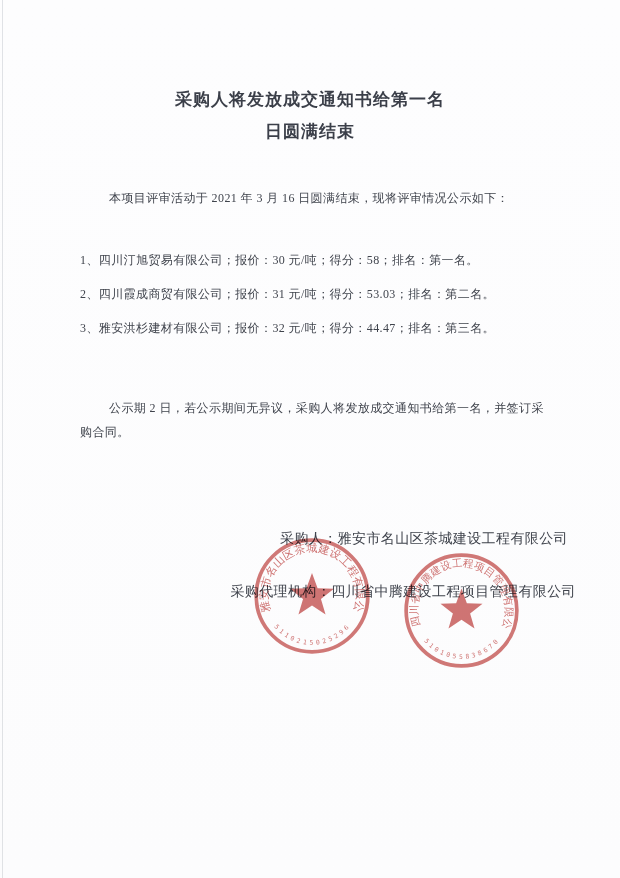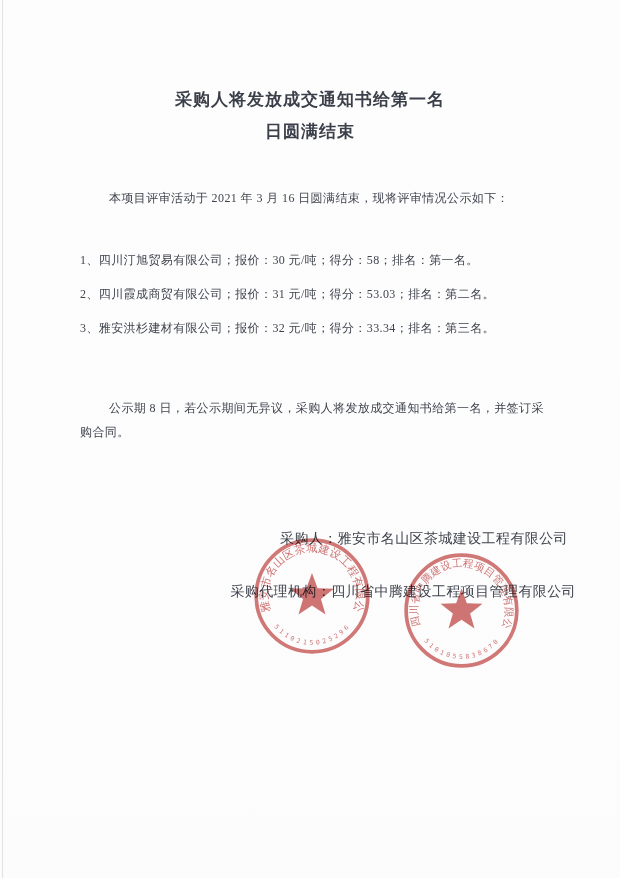--- a/index.html
+++ b/index.html
@@ -66,24 +66,24 @@
   <div class="scan-edge"></div>
 
   <div class="title title-1">采购人将发放成交通知书给第一名</div>
   <div class="title title-2">日圆满结束</div>
 
   <div class="intro body-text">本项目评审活动于 2021 年 3 月 16 日圆满结束，现将评审情况公示如下：</div>
 
   <div class="results body-text">
     <div class="result-line">1、四川汀旭贸易有限公司；报价：30 元/吨；得分：58；排名：第一名。</div>
     <div class="result-line">2、四川霞成商贸有限公司；报价：31 元/吨；得分：53.03；排名：第二名。</div>
-    <div class="result-line">3、雅安洪杉建材有限公司；报价：32 元/吨；得分：33.34；排名：第三名。</div>
+    <div class="result-line">3、雅安洪杉建材有限公司；报价：32 元/吨；得分：44.47；排名：第三名。</div>
   </div>
 
-  <div class="notice body-text">公示期 8 日，若公示期间无异议，采购人将发放成交通知书给第一名，并签订采购合同。</div>
+  <div class="notice body-text">公示期 2 日，若公示期间无异议，采购人将发放成交通知书给第一名，并签订采购合同。</div>
 
   <div class="sig-line sig-purchaser">
     <span>采购人：</span><span>雅安市名山区茶城建设工程有限公司</span>
   </div>
 
   <div class="sig-line sig-agency">
     <span>采购代理机构：</span><span>四川省中腾建设工程项目管理有限公司</span>
   </div>
 
 

